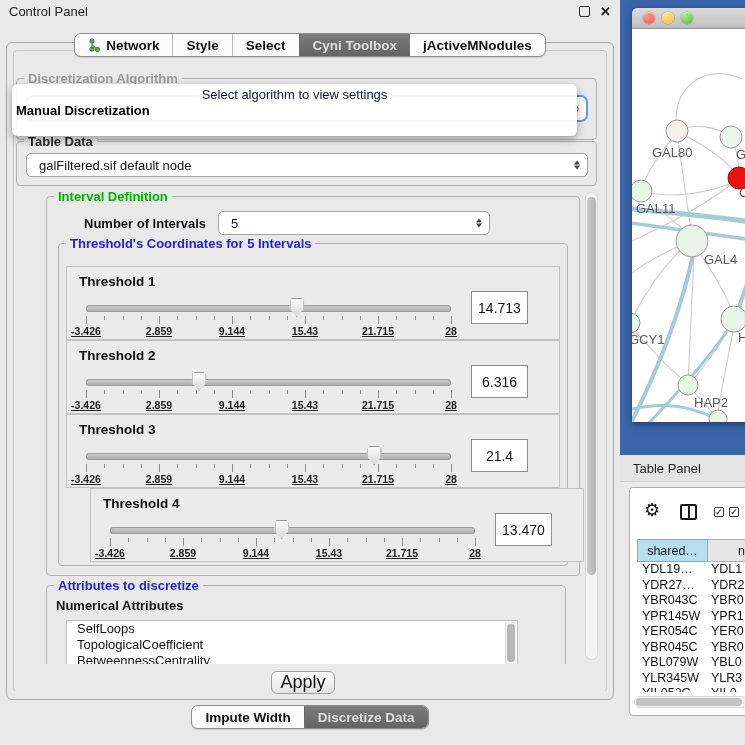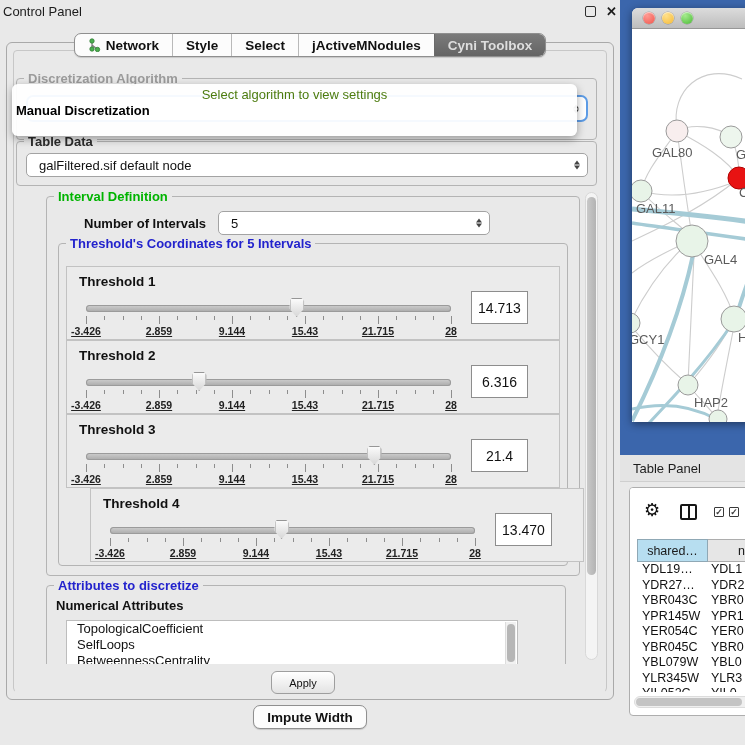--- a/index.html
+++ b/index.html
@@ -1,21 +1,21 @@
 <!DOCTYPE html>
 <html><head>
 <meta charset="utf-8">
 <style>
   * { margin:0; padding:0; box-sizing:border-box; }
   html,body { width:745px; height:745px; overflow:hidden; }
   body { font-family:"Liberation Sans", sans-serif; background:#e9e9e9; position:relative; color:#1a1a1a; }
 
   
   .control-panel { position:absolute; left:0; top:0; width:620px; height:745px; background:#e9e9e9; }
-  .cp-titlebar { position:absolute; left:0; top:0; width:620px; height:22px; display:flex; align-items:center; padding:0 3px; font-size:13px; color:#1c1c1c; }
+  .cp-titlebar { position:absolute; left:0; top:0; width:620px; height:22px; display:flex; align-items:center; padding:0 9px; font-size:13px; color:#1c1c1c; }
   .cp-title { flex:1; }
   .cp-float { width:11px; height:11px; border:1.5px solid #2e2e2e; border-radius:2px; margin-right:10px; }
   .cp-close { font-size:13px; font-weight:bold; color:#1c1c1c; line-height:11px; }
 
   .cp-main { position:absolute; left:6px; top:42px; width:608px; height:658px; border:1px solid #a9a9a9; border-radius:6px; background:#e9e9e9; }
   .cp-inner { position:absolute; left:13px; top:50px; width:594px; height:642px; border:1px solid #c7c7c7; border-radius:4px; background:#e9e9e9; }
 
   .cp-tabbar { position:absolute; left:0; top:33px; width:620px; display:flex; justify-content:center; z-index:6; }
   .segmented { display:inline-flex; height:24px; background:#fcfcfc; border:1px solid #8f8f8f; border-radius:7px; overflow:hidden; box-shadow:0 1px 1px rgba(0,0,0,0.15); }
   .seg { display:flex; align-items:center; padding:0 13px; font-size:13.5px; font-weight:600; color:#111; border-left:1px solid #b9b9b9; white-space:nowrap; }
@@ -34,21 +34,21 @@
 
   .combo { position:absolute; background:#fff; border:1px solid #a3a3a3; border-radius:5px; display:flex; align-items:center; font-size:13px; color:#111; padding-left:12px; }
   .combo .spin { position:absolute; right:7px; top:50%; transform:translateY(-50%); display:flex; flex-direction:column; gap:1px; }
   .combo .spin i { width:0; height:0; border-left:3.5px solid transparent; border-right:3.5px solid transparent; }
   .combo .spin i.up { border-bottom:4.5px solid #444; }
   .combo .spin i.dn { border-top:4.5px solid #444; }
   .combo.focused { border:2px solid #5d9ce6; border-radius:7px; }
 
   
   .algo-popup { position:absolute; left:12px; top:84px; width:565px; height:52px; background:rgba(255,255,255,0.94); border-radius:6px; box-shadow:0 3px 9px rgba(0,0,0,0.35); z-index:10; padding-top:2px; }
-  .algo-hint { text-align:center; color:#4d7c0f; font-size:13px; height:17px; line-height:17px; }
+  .algo-hint { text-align:center; color:#0f172a; font-size:13px; height:17px; line-height:17px; }
   .algo-opt { font-size:13px; color:#000; padding:0 4px; height:16px; line-height:16px; white-space:nowrap; }
   .algo-opt.bold { font-weight:bold; }
 
   
   .vscroll { position:absolute; background:#f4f4f4; border:1px solid #d8d8d8; border-radius:7px; }
   .vscroll .thumb { position:absolute; left:1px; width:9px; background:linear-gradient(90deg,#c9c9c9,#b3b3b3); border-radius:5px; }
 
   
   .thr-panel { position:absolute; left:66px; width:494px; height:74px; background:#ebebeb; border:1px solid #c2c2c2; }
   .thr-title { position:absolute; left:12px; top:7px; font-size:13.5px; font-weight:bold; color:#111; }
@@ -60,21 +60,21 @@
   .thr-labels span { position:absolute; transform:translateX(-50%); font-size:10.5px; font-weight:bold; color:#222; white-space:nowrap;text-decoration:underline; }
   .thr-value { position:absolute; left:404px; top:24px; width:57px; height:33px; background:#fff; border:1px solid #8d8d8d; display:flex; align-items:center; justify-content:center; font-size:14px; color:#111; }
 
   
   .attr-list { position:absolute; background:#fff; border:1px solid #bdbdbd; overflow:hidden; }
   .attr-item { font-size:13px; color:#111; padding-left:10px; height:16px; line-height:16px; white-space:nowrap; }
   .list-scroll { position:absolute; right:1px; top:1px; width:11px; height:52px; background:#f1f1f1; border-left:1px solid #ddd; }
   .list-scroll .thumb { position:absolute; left:1px; top:2px; width:8px; height:38px; background:#b6b6b6; border-radius:4px; }
 
   .bottom-strip { position:absolute; left:15px; top:664px; width:590px; height:34px; background:#e9e9e9; z-index:3; }
-  .apply-btn { position:absolute; left:271px; top:671px; width:64px; height:23px; background:linear-gradient(#ffffff,#e3e3e3); border:1px solid #9e9e9e; border-radius:6px; font-size:11px; color:#111; display:flex; align-items:center; justify-content:center; z-index:4; }
+  .apply-btn { position:absolute; left:271px; top:671px; width:64px; height:23px; background:linear-gradient(#ffffff,#e3e3e3); border:1px solid #9e9e9e; border-radius:6px; font-size:18px; color:#111; display:flex; align-items:center; justify-content:center; z-index:4; }
 
   .cp-bottom-tabbar { position:absolute; left:0; top:705px; width:620px; display:flex; justify-content:center; z-index:6; }
 
   
   .net-area { position:absolute; left:620px; top:0; width:125px; height:455px; background:#3b66ac; }
   .mac-window { position:absolute; left:12px; top:8px; width:140px; height:414px; border-radius:6px 6px 0 0; overflow:hidden; box-shadow:0 2px 8px rgba(0,0,0,0.45); background:#fff; }
   .mac-titlebar { height:21px; background:linear-gradient(#dcdcdc,#bdbdbd); border-bottom:1px solid #979797; display:flex; align-items:center; padding-left:11px; gap:7px; }
   .tl { width:12px; height:12px; border-radius:50%; box-shadow:inset 0 1px 1px rgba(255,255,255,0.6), 0 0 0 0.5px rgba(0,0,0,0.25); }
   .tl.red { background:radial-gradient(circle at 35% 30%, #ff9a93, #f1544a); }
   .tl.yel { background:radial-gradient(circle at 35% 30%, #ffe08a, #f5b935); }
@@ -129,25 +129,25 @@
           </svg>
         </span>
         <span>Network</span>
       </div>
       <div class="seg">
           <span>Style</span>
         </div>
       <div class="seg">
           <span>Select</span>
         </div>
+      <div class="seg selected">
+          <span>Cyni Toolbox</span>
+        </div>
       <div class="seg">
           <span>jActiveMNodules</span>
-        </div>
-      <div class="seg selected">
-          <span>Cyni Toolbox</span>
         </div>
     </div>
   </div>
 
   <div class="groupbox" style="left:16px; top:78px; width:581px; height:62px;">
     <div class="gb-title gb-gray">Discretization Algorithm</div>
   </div>
   <div class="combo focused" style="left:26px; top:95px; width:562px; height:27px;">
     <span class="spin">
         <i class="up"></i>
@@ -339,36 +339,39 @@
       </div>
     <div class="thr-value">13.470</div>
   </div>
 
   <div class="groupbox" style="left:46px; top:585px; width:520px; height:92px;">
     <div class="gb-title gb-blue">Attributes to discretize</div>
   </div>
   <div style="position:absolute; left:56px; top:598px; font-size:13px; font-weight:bold; color:#111;">Numerical Attributes</div>
   <div class="attr-list" style="left:66px; top:620px; width:452px; height:56px;">
     <div>
+        <div class="attr-item">SelfLoops</div>
         <div class="attr-item">TopologicalCoefficient</div>
-        <div class="attr-item">SelfLoops</div>
         <div class="attr-item">BetweennessCentrality</div>
       </div>
     <div class="list-scroll">
         <div class="thumb"></div>
       </div>
   </div>
 
   <div class="bottom-strip"></div>
   <div class="apply-btn">Apply</div>
 
   <div class="cp-bottom-tabbar">
     <div class="segmented">
       <div class="seg">
           <span>Impute Width</span>
+        </div>
+      <div class="seg selected">
+          <span>Discretize Data</span>
         </div>
     </div>
   </div>
 </div>
 
 <div class="net-area">
   <div class="mac-window">
     <div class="mac-titlebar">
       <div class="tl red"></div>
       <div class="tl yel"></div>

